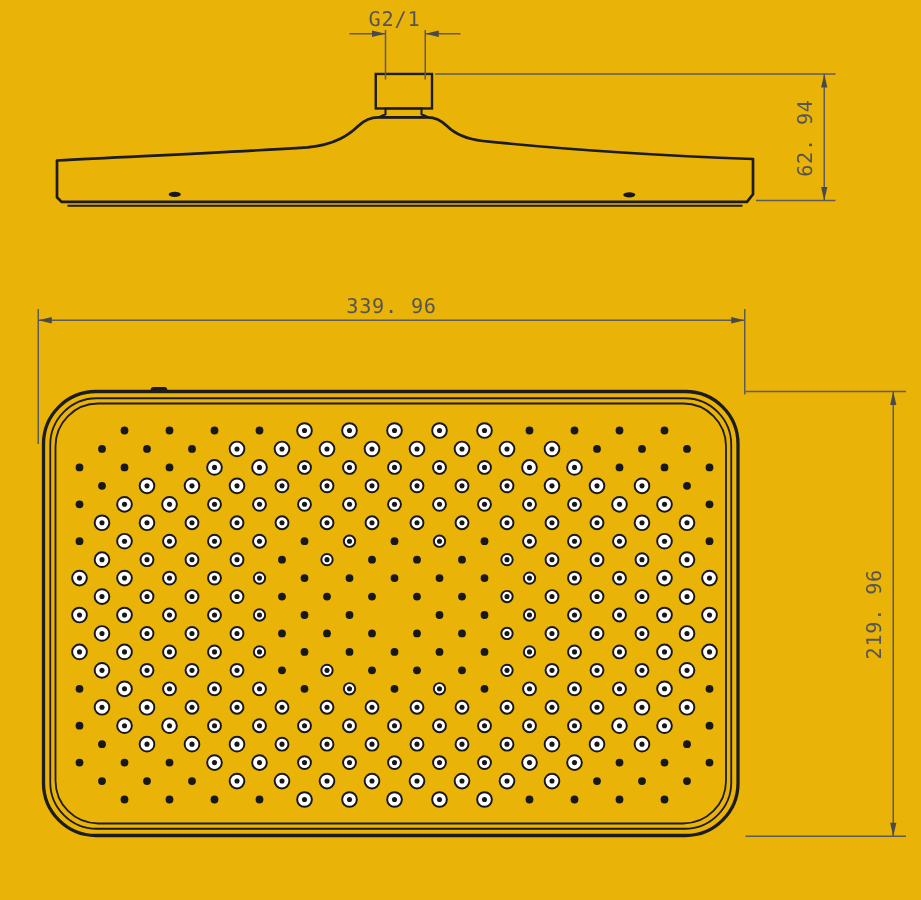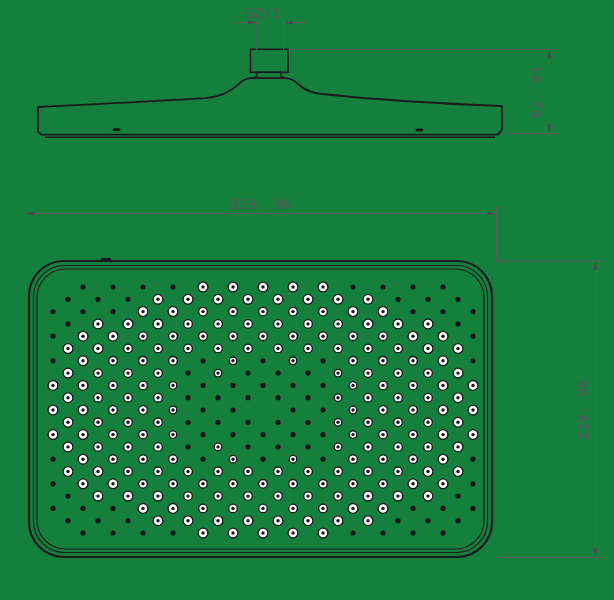--- a/index.html
+++ b/index.html
@@ -1,16 +1,16 @@
 <!DOCTYPE html>
 <html><head>
 <meta charset="utf-8">
 <style>
   html,body{margin:0;padding:0;background:#ffffff;}
-  .stage{position:relative;width:614px;height:600px;background:#15803d;overflow:hidden;
+  .stage{position:relative;width:614px;height:600px;background:#eab308;overflow:hidden;
          font-family:"DejaVu Sans Mono","Liberation Mono",monospace;}
   svg{display:block;}
   .obj{stroke:#1c1c1c;fill:none;}
   .dimline{stroke:#5c5c5c;stroke-width:1;fill:none;}
   .dimarrow{fill:#4a4a4a;stroke:none;}
   .dimtext{fill:#555555;font-family:"DejaVu Sans Mono","Liberation Mono",monospace;
            font-size:13.5px;letter-spacing:0.5px;}
 </style>
 </head>
 <body>

